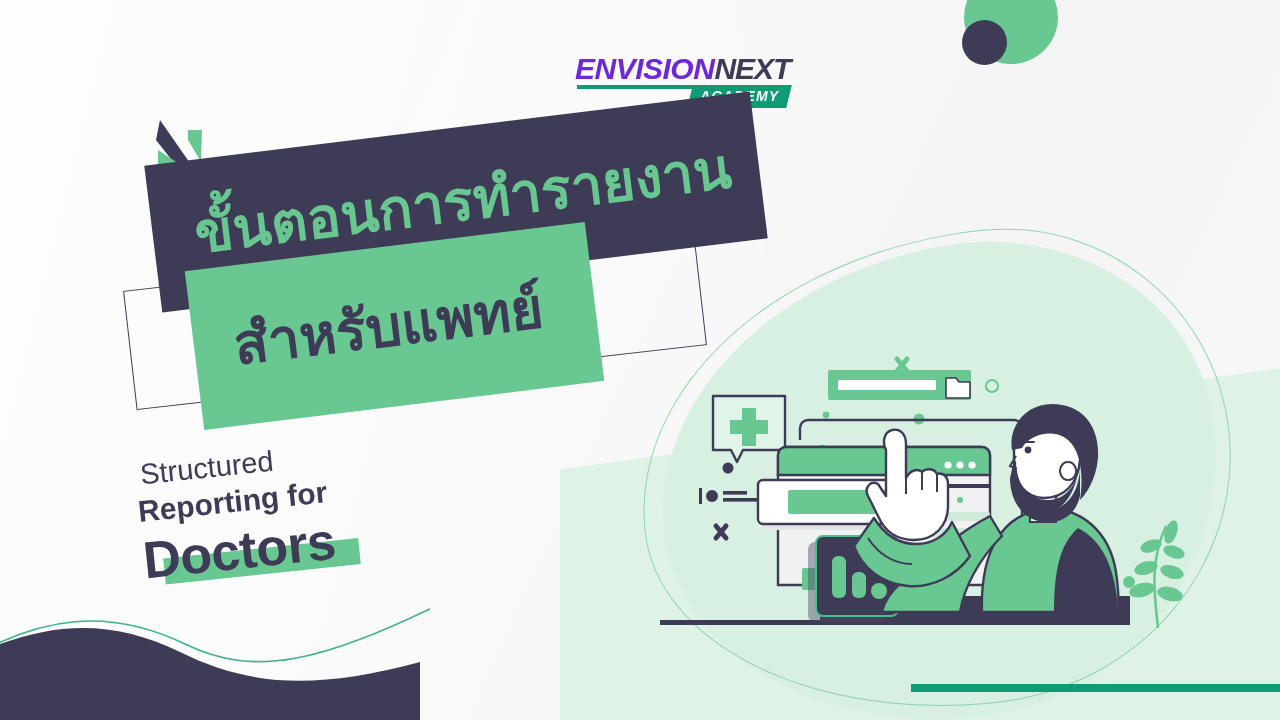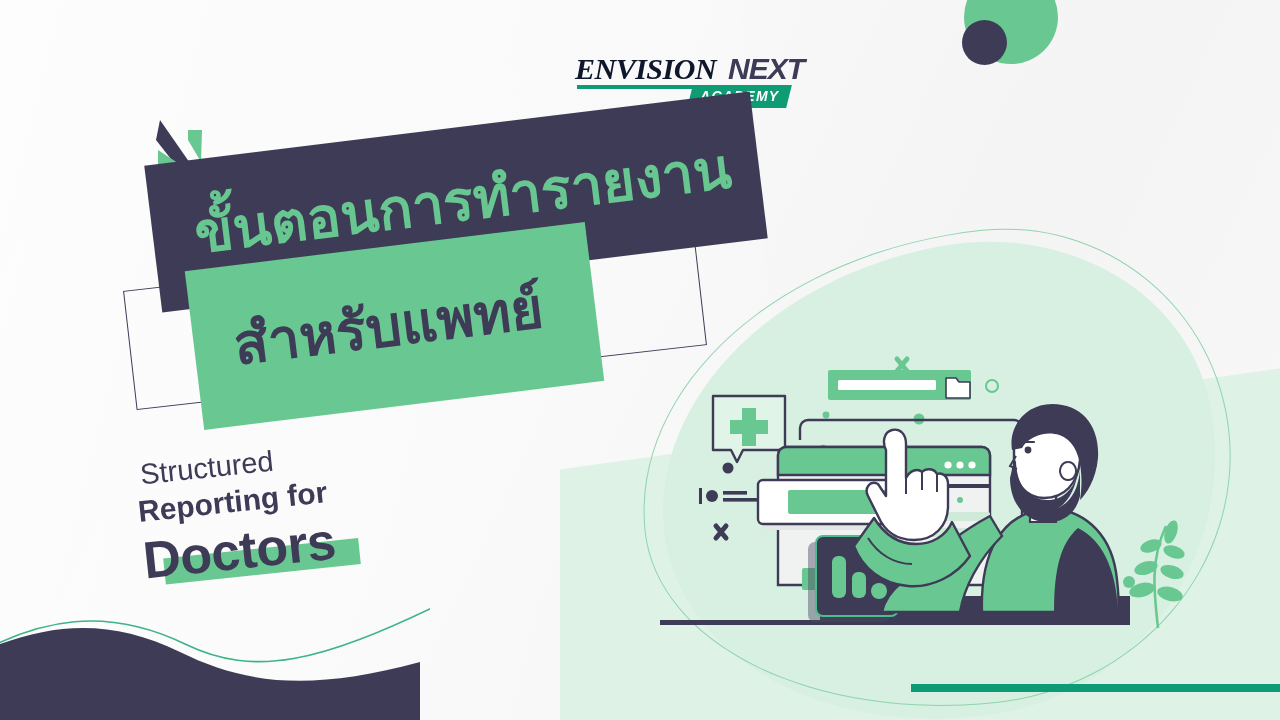--- a/index.html
+++ b/index.html
@@ -86,22 +86,22 @@
     width: 230px; height: 62px;
   }
   .logo-text {
     position: absolute; left: 0; top: 0;
     font-style: italic;
     font-weight: bold;
     font-size: 30px;
     letter-spacing: -0.5px;
     white-space: nowrap;
   }
-  .logo-envision { color: #0f172a; font-family: Liberation Serif, serif; }
-  .logo-next { color: #3e3b57; letter-spacing: -1px; padding-left: 12px; }
+  .logo-envision { color: #6d28d9; }
+  .logo-next { color: #3e3b57; letter-spacing: -1px; }
   .logo-underline {
     position: absolute; left: 2px; top: 33px;
     width: 196px; height: 4px; background: #0c9b75;
   }
   .logo-badge {
     position: absolute; left: 115px; top: 33px;
     background: #0f9b74;
     transform: skewX(-14deg);
     padding: 2px 10px 3px 10px;
   }

